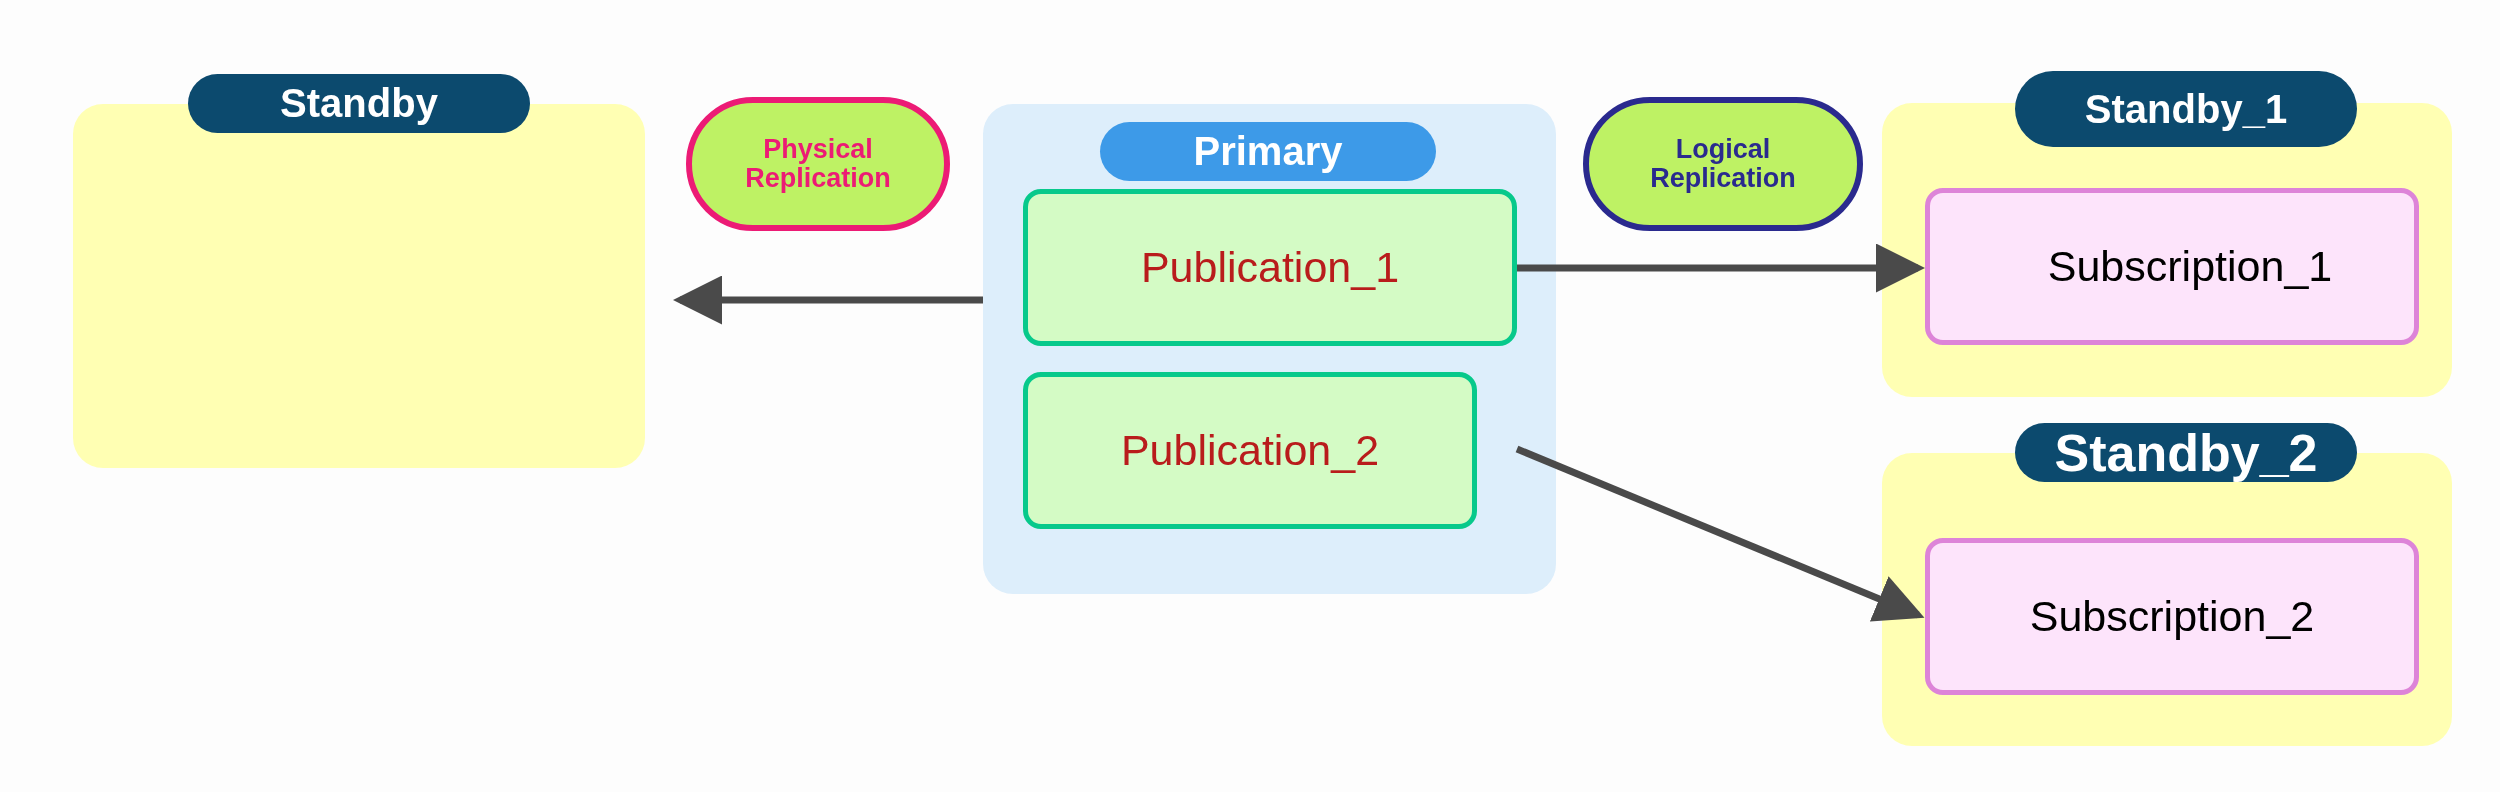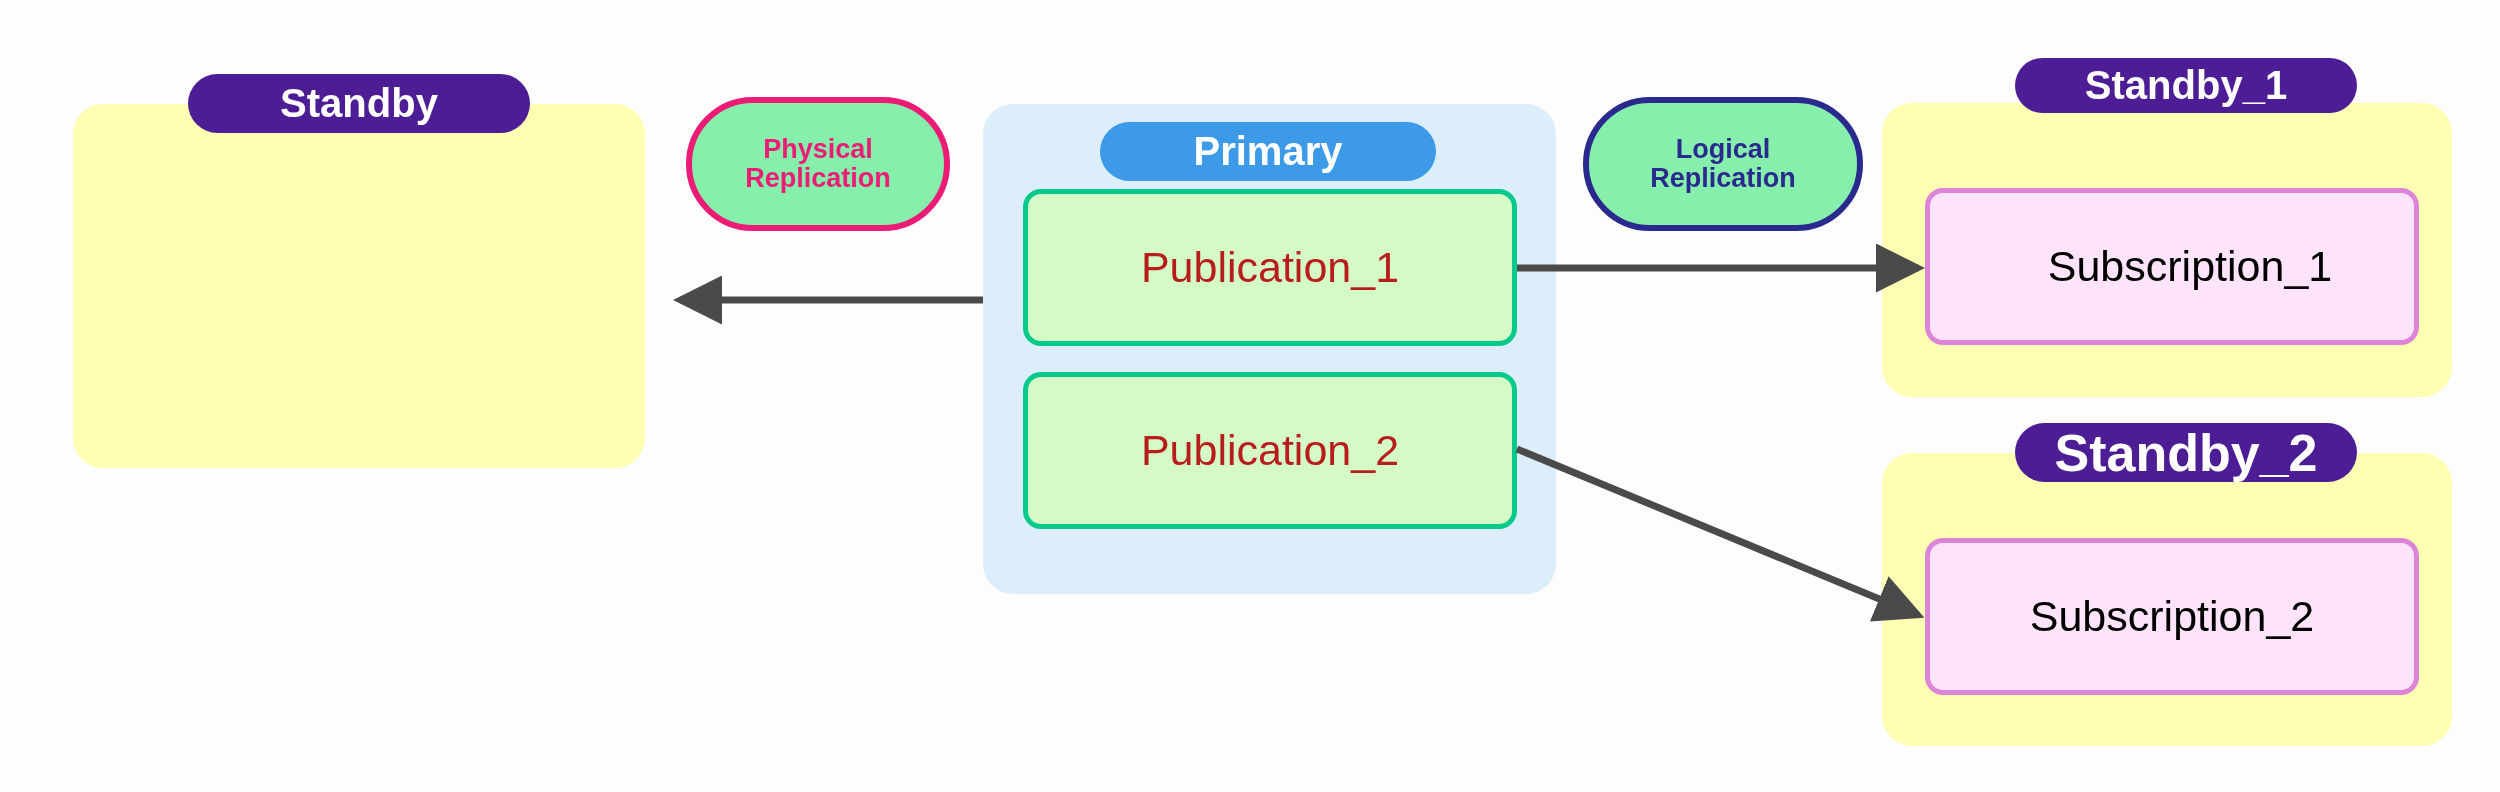--- a/index.html
+++ b/index.html
@@ -50,36 +50,36 @@
   .pill {
     position: absolute;
     display: flex;
     align-items: center;
     justify-content: center;
     border-radius: 999px;
     font-weight: bold;
     color: #ffffff;
     white-space: nowrap;
   }
-  .pill-orange { background: #4c1d95; }
+  .pill-orange { background: #0c4a6e; }
   .pill-blue   { background: #3d9ae8; margin-top: 42px; }
 
   .pill-standby-left {
     left: 188px; top: 74px;
     width: 342px; height: 59px;
     font-size: 40px;
   }
   .pill-primary {
     left: 1100px; top: 80px;
     width: 336px; height: 59px;
     font-size: 40px;
   }
   .pill-standby-1 {
-    left: 2015px; top: 58px;
-    width: 342px; height: 55px;
+    left: 2015px; top: 71px;
+    width: 342px; height: 76px;
     font-size: 40px;
   }
   .pill-standby-2 {
     left: 2015px; top: 423px;
     width: 342px; height: 59px;
     font-size: 52px;
   }
 
   
   .node {
@@ -98,33 +98,33 @@
     font-size: 43px;
   }
   .node-subscription {
     background: #fde4fb;
     border: 5px solid #dd84d8;
     border-radius: 18px;
     color: #000000;
     font-size: 43px;
   }
   .node-pub-1  { left: 1023px; top: 189px; width: 494px; height: 157px; }
-  .node-pub-2  { left: 1023px; top: 372px; width: 494px; height: 157px; }
+  .node-pub-2  { left: 1023px; top: 372px; width: 454px; height: 157px; }
   .node-sub-1  { left: 1925px; top: 188px; width: 494px; height: 157px; padding-left: 36px; }
   .node-sub-2  { left: 1925px; top: 538px; width: 494px; height: 157px; }
 
   
   .badge {
     position: absolute;
     display: flex;
     flex-direction: column;
     align-items: center;
     justify-content: center;
     box-sizing: border-box;
-    background: #86efac;
+    background: #bef264;
     border-radius: 999px;
     font-weight: bold;
     font-size: 27px;
     line-height: 1.06;
     text-align: center;
   }
   .badge-physical {
     left: 686px; top: 97px;
     width: 264px; height: 134px;
     border: 6px solid #ec1b75;

